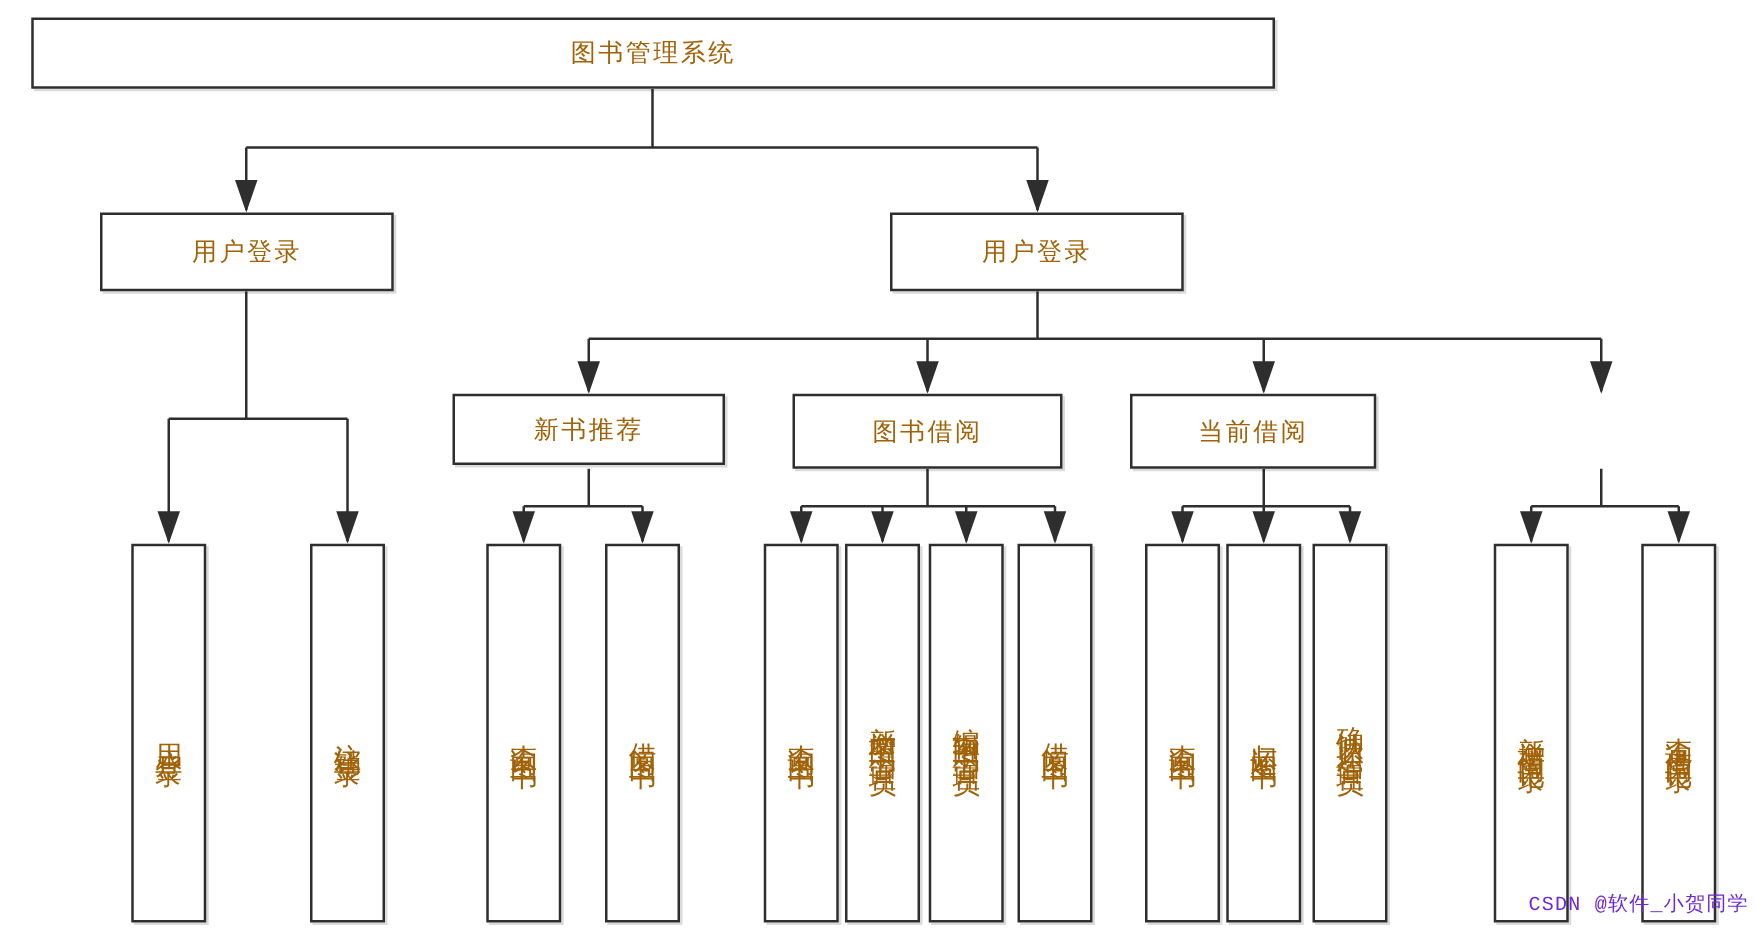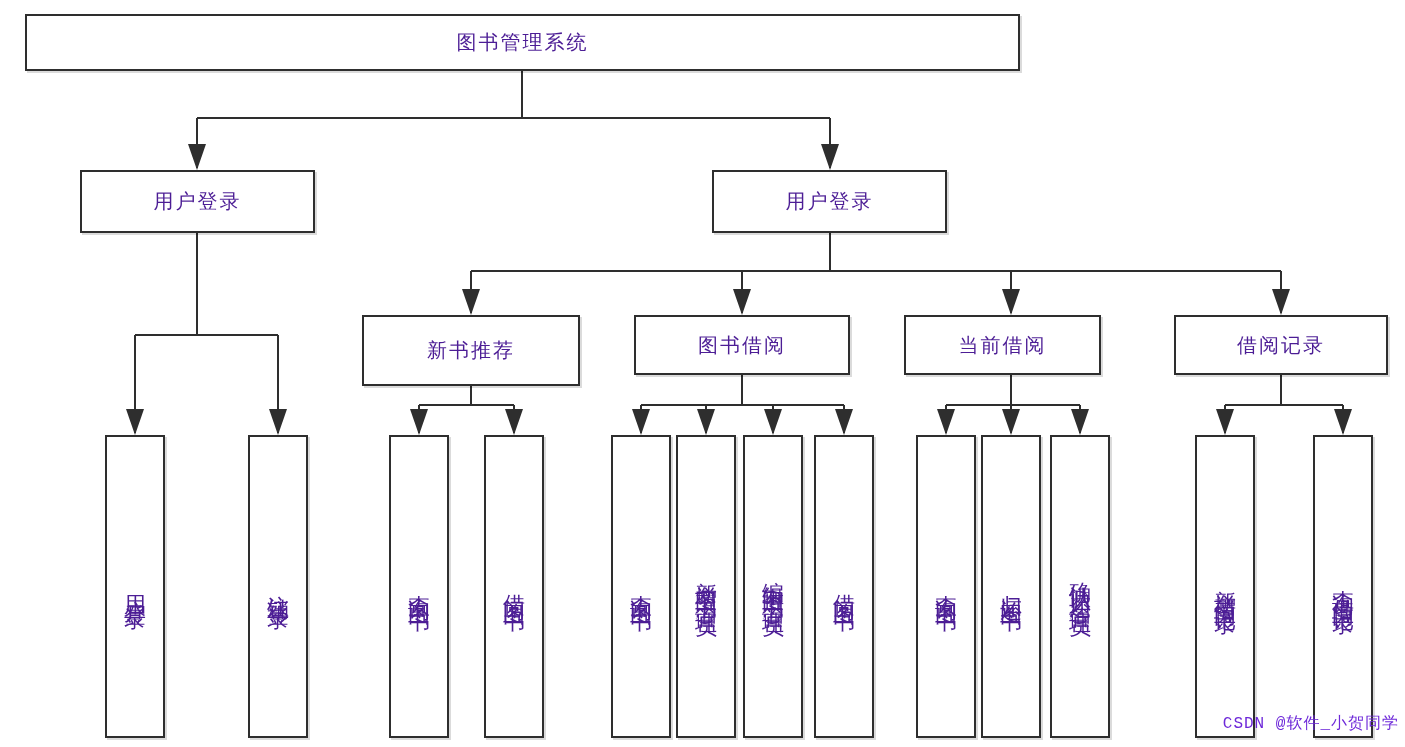--- a/index.html
+++ b/index.html
@@ -15,21 +15,21 @@
   #connectors { position: absolute; left: 0; top: 0; width: 1405px; height: 747px; }
   .box {
     position: absolute;
     box-sizing: border-box;
     background: #ffffff;
     border: 2px solid #2e2e2e;
     box-shadow: 2px 2px 0 rgba(0,0,0,0.14);
     display: flex;
     align-items: center;
     justify-content: center;
-    color: #4c1d95;
+    color: #a16207;
   }
   .h-box { font-size: 20px; letter-spacing: 2px; }
   .v-box {
     writing-mode: vertical-rl;
     text-orientation: mixed;
     font-size: 22px;
     letter-spacing: 5px;
     width: 60px;
     top: 435px;
     height: 303px;
@@ -92,24 +92,23 @@
       <use href="#ah" x="1225" y="435"></use>
       <use href="#ah" x="1343" y="435"></use>
     </g>
   </svg>
 
   <div class="box h-box" style="left:25px; top:14px; width:995px; height:57px;">图书管理系统</div>
 
   <div class="box h-box" style="left:80px; top:170px; width:235px; height:63px;">用户登录</div>
   <div class="box h-box" style="left:712px; top:170px; width:235px; height:63px;">用户登录</div>
 
-  <div class="box h-box" style="left:362px; top:315px; width:218px; height:71px;">新书推荐</div>
+  <div class="box h-box" style="left:362px; top:315px; width:218px; height:57px;">新书推荐</div>
   <div class="box h-box" style="left:634px; top:315px; width:216px; height:60px;">图书借阅</div>
   <div class="box h-box" style="left:904px; top:315px; width:197px; height:60px;">当前借阅</div>
-  <div class="box h-box" style="left:1174px; top:315px; width:214px; height:60px;">借阅记录</div>
 
   <div class="box v-box" style="left:105px;">用户登录</div>
   <div class="box v-box" style="left:248px;">注销登录</div>
 
   <div class="box v-box" style="left:389px;">查询图书</div>
   <div class="box v-box" style="left:484px;">借阅图书</div>
 
   <div class="box v-box" style="left:611px;">查询图书</div>
   <div class="box v-box" style="left:676px;">新增图书（管理员）</div>
   <div class="box v-box" style="left:743px;">编辑图书（管理员）</div>

